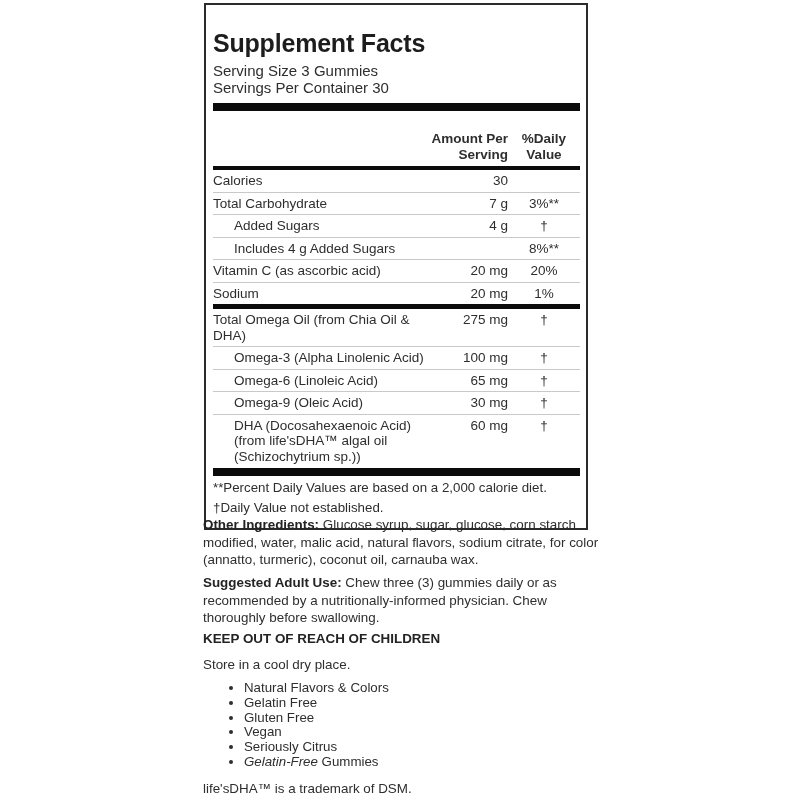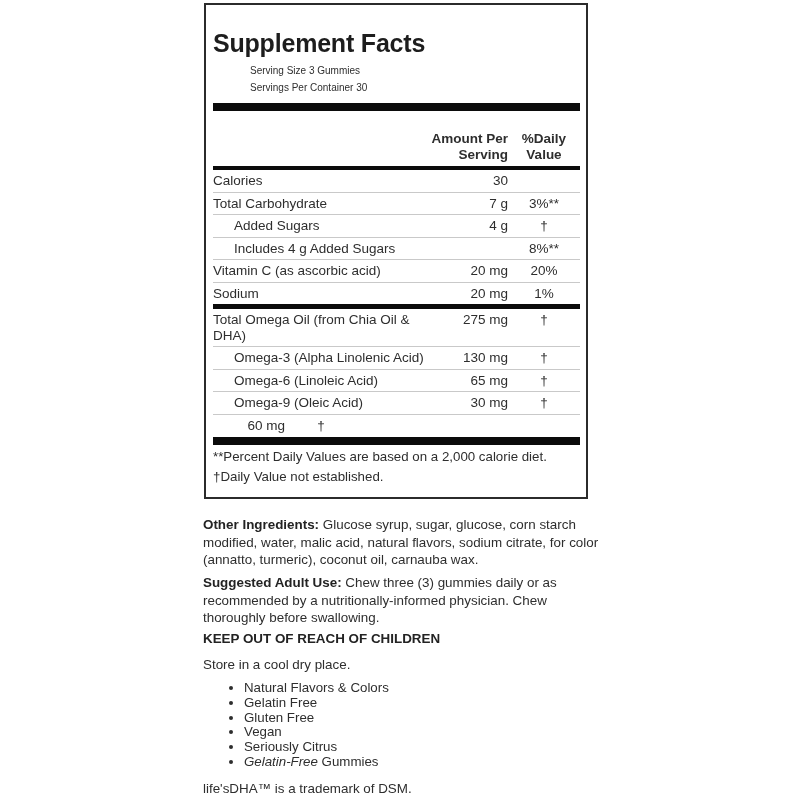--- a/index.html
+++ b/index.html
@@ -13,21 +13,21 @@
   
   .panel {
     position:absolute; left:204px; top:3px; width:384px;
     box-sizing:border-box; border:2px solid #2b2b2b; background:#fff;
     padding:8px 6px 12px 7px;
   }
   .panel h1 {
     margin:16px 0 5px 0; font-size:25px; line-height:28px;
     font-weight:bold; color:#1d1d1d; letter-spacing:-0.2px;
   }
-  .serving { font-size:10px; line-height:17px;margin-left:37px; }
+  .serving { font-size:15px; line-height:17px; }
   .bar-thick  { height:8px; background:#0b0b0b; margin-top:7px; }
   .bar-header { height:4px; background:#0b0b0b; }
   .bar-medium { height:5px; background:#0b0b0b; }
   .bar-bottom { height:8px; background:#0b0b0b; margin-top:1px; }
   .header-row { display:flex; align-items:flex-end; padding:20px 0 3px 0; }
   .h-spacer { flex:1; }
   .h-amt { width:90px; text-align:right; font-weight:bold; font-size:13.5px; line-height:16px; }
   .h-dv  { width:72px; text-align:center; font-weight:bold; font-size:13.5px; line-height:16px; }
   .row { display:flex; align-items:flex-start; padding:3px 0; font-size:13.5px; line-height:15.5px; }
   #facts-rows .row { border-top:1px solid #c9c9c9; }
@@ -110,37 +110,38 @@
   </div>
 <div class="bar-medium"></div>
   <div class="row">
     <div class="c-name">Total Omega Oil (from Chia Oil &amp; DHA)</div>
     <div class="c-amt">275 mg</div>
     <div class="c-dv">†</div>
   </div>
 
   <div class="row indent">
     <div class="c-name">Omega-3 (Alpha Linolenic Acid)</div>
-    <div class="c-amt">130 mg</div>
+    <div class="c-amt">100 mg</div>
     <div class="c-dv">†</div>
   </div>
 
   <div class="row indent">
     <div class="c-name">Omega-6 (Linoleic Acid)</div>
     <div class="c-amt">65 mg</div>
     <div class="c-dv">†</div>
   </div>
 
   <div class="row indent">
     <div class="c-name">Omega-9 (Oleic Acid)</div>
     <div class="c-amt">30 mg</div>
     <div class="c-dv">†</div>
   </div>
 
   <div class="row indent">
+    <div class="c-name">DHA (Docosahexaenoic Acid) (from life'sDHA™ algal oil (Schizochytrium sp.))</div>
     <div class="c-amt">60 mg</div>
     <div class="c-dv">†</div>
   </div>
 </div>
 
     <div class="bar-bottom"></div>
 
     <div class="footnote">**Percent Daily Values are based on a 2,000 calorie diet.</div>
     <div class="footnote">†Daily Value not established.</div>
   </section>

